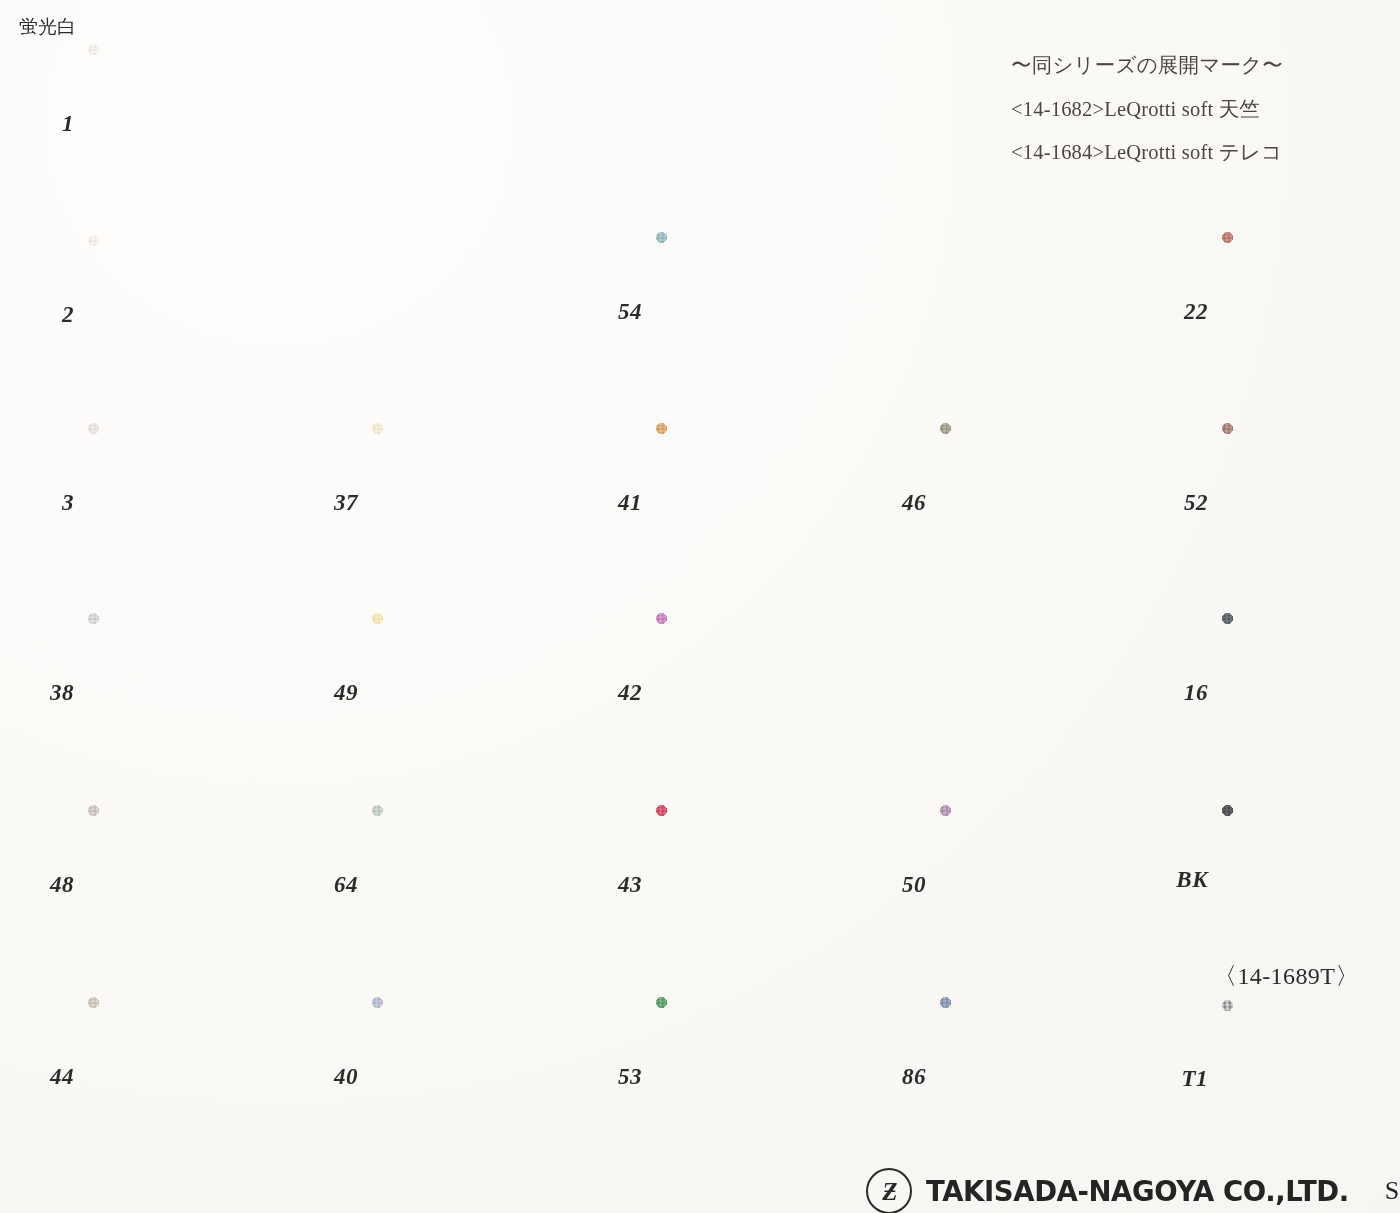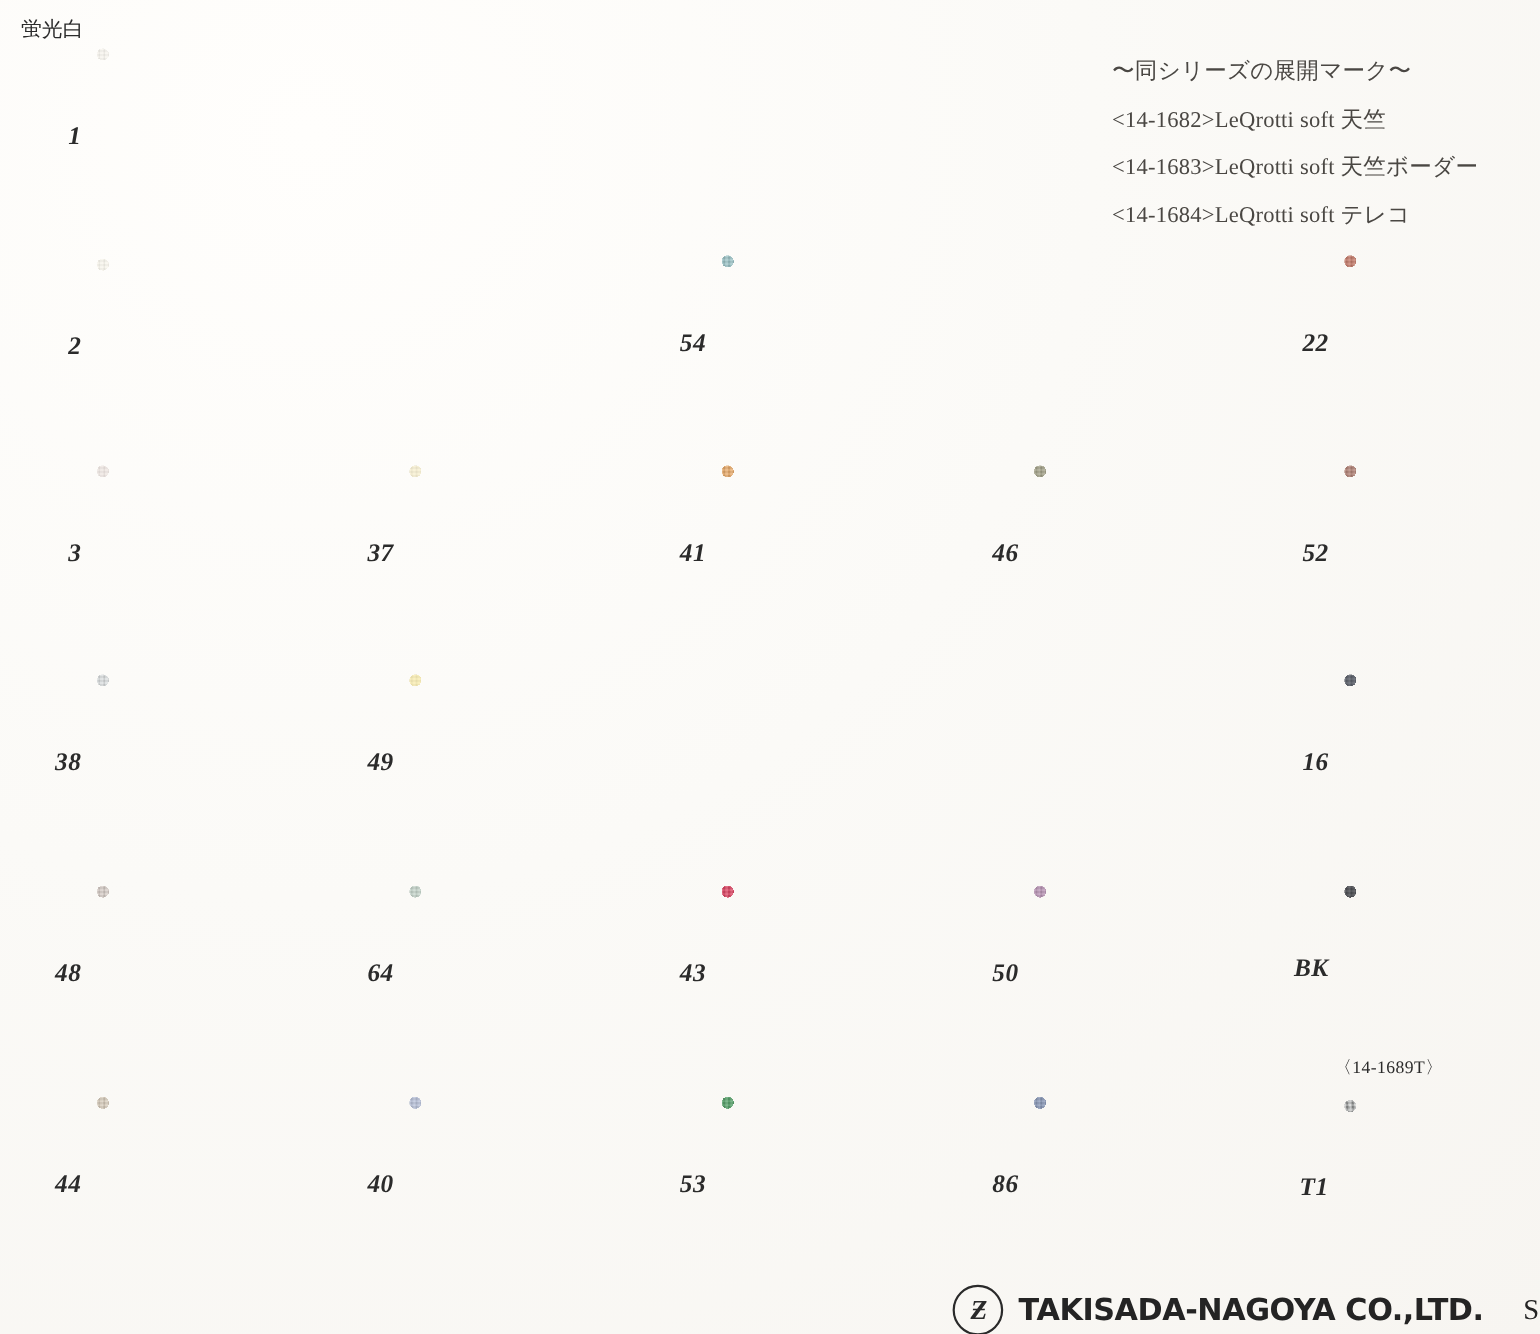--- a/index.html
+++ b/index.html
@@ -99,21 +99,21 @@
         rgba(255,255,255,.26) 0px, rgba(255,255,255,.26) 1.6px,
         rgba(0,0,0,.20) 2.8px, rgba(0,0,0,.20) 4.2px),
       repeating-linear-gradient(62deg,
         rgba(255,255,255,.18) 0 2px, rgba(0,0,0,.10) 2px 5px);
   }
 
   
   .sub-code{
     position:absolute;
     font-family:"Liberation Serif", serif;
-    font-size:16px;
+    font-size:24px;
     color:#2b2b2b;
     white-space:nowrap;
     letter-spacing:.4px;
   }
 
   
   .footer{
     position:absolute;
     left:866px;top:1168px;
     display:flex;align-items:center;gap:14px;
@@ -149,21 +149,20 @@
 </head>
 <body>
 
 <div class="paper"></div>
 
 <div class="sheet">
 
   <div class="series-note">
     <div>〜同シリーズの展開マーク〜</div>
     <div>&lt;14-1682&gt;LeQrotti soft 天竺</div>
-    <div>&lt;14-1683&gt;LeQrotti soft 天竺ボーダー</div>
     <div>&lt;14-1684&gt;LeQrotti soft テレコ</div>
   </div>
 
   <div class="cell" style="left:88px;top:44px;width:194px;height:160px;">
     <span class="toplabel">蛍光白</span>
     <span class="label">1</span>
     <div class="swatch" style="background: rgb(246, 243, 236); box-shadow: rgba(205, 200, 192, 0.55) 0px 0px 0px 1px, rgba(150, 145, 138, 0.2) 0px 1px 3px; mask-composite: source-over;">
       <div class="tex" style="opacity: 0.55;"></div>
       <div class="sheen"></div>
     </div>
@@ -250,20 +249,27 @@
   </div>
 
   <div class="cell" style="left:656px;top:423px;width:194px;height:160px;">
     <span class="label">41</span>
     <div class="swatch" style="background: rgb(224, 148, 69); mask-composite: source-over;">
       <div class="tex" style="opacity: 0.95;"></div>
       <div class="sheen"></div>
     </div>
   </div>
 
+  <div class="cell" style="left:656px;top:613px;width:194px;height:160px;">
+    <span class="label">42</span>
+    <div class="swatch" style="background: rgb(200, 102, 182); mask-composite: source-over;">
+      <div class="tex" style="opacity: 0.95;"></div>
+      <div class="sheen"></div>
+    </div>
+  </div>
 
   <div class="cell" style="left:656px;top:805px;width:194px;height:160px;">
     <span class="label">43</span>
     <div class="swatch" style="background: rgb(210, 23, 60); mask-composite: source-over;">
       <div class="tex" style="opacity: 0.95;"></div>
       <div class="sheen"></div>
     </div>
   </div>
 
   <div class="cell" style="left:656px;top:997px;width:194px;height:160px;text-decoration:underline;">

